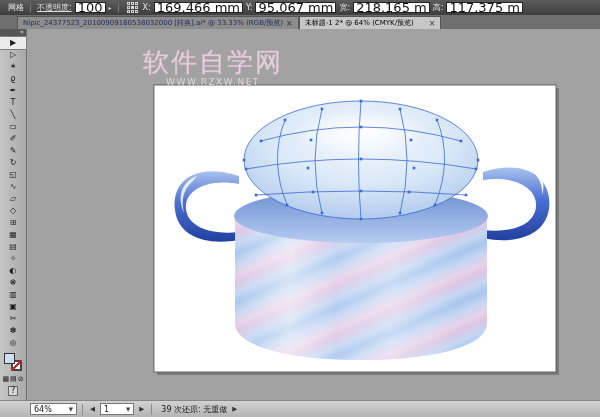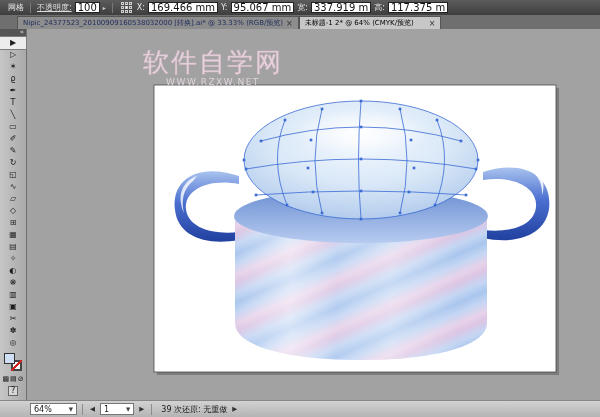--- a/index.html
+++ b/index.html
@@ -6,21 +6,21 @@
   html,body { width:600px; height:417px; overflow:hidden;
     font-family:"DejaVu Sans","Liberation Sans",sans-serif; font-size:9px; }
   .app { width:600px; height:417px; display:flex; flex-direction:column; background:#8f8f8f; }
 
   
   .options-bar { flex:0 0 15px; background:linear-gradient(#5c5c5c,#3e3e3e);
     color:#e8e8e8; display:flex; align-items:center; gap:3px; padding:0 8px; font-size:8px; }
   .opt-divider { width:1px; height:10px; background:#777; margin:0 3px; }
   .opt-link { text-decoration:underline; color:#dcdcdc; }
   .opt-field { background:#fff; color:#111; border:1px solid #222; padding:0 2px;
-    height:11px; line-height:10px; font-size:10px; white-space:nowrap; }
+    height:11px; line-height:10px; font-size:13px; white-space:nowrap; }
   .opt-dd { font-size:6px; color:#cfcfcf; }
   .refpoint { display:grid; grid-template-columns:repeat(3,3px); grid-template-rows:repeat(3,3px); gap:1px; margin:0 2px; }
   .refpoint b { width:3px; height:3px; border:1px solid #cfcfcf; background:#5c5c5c; }
   .refpoint b.c { background:#fff; }
 
   
   .tab-bar { flex:0 0 14px; background:#6f6f6f; display:flex; align-items:flex-end; padding-left:17px; }
   .tab { height:13px; display:flex; align-items:center; gap:3px; padding:0 5px;
     background:#8d8d8d; border:1px solid #565656; border-bottom:none;
     font-size:7px; color:#1c2a5a; white-space:nowrap; overflow:hidden; max-width:302px; }
@@ -88,21 +88,21 @@
         <b></b>
         <b></b>
         <b></b>
         <b></b>
     </span>
     <span>X:</span>
     <span class="opt-field">169.466 mm</span>
     <span>Y:</span>
     <span class="opt-field">95.067 mm</span>
     <span>宽:</span>
-    <span class="opt-field">337.919 m</span>
+    <span class="opt-field">218.165 m</span>
     <span>高:</span>
     <span class="opt-field">117.375 m</span>
   </div>
 
   <div class="tab-bar">
 
   <div class="tab">
       <span class="tab-label">Nipic_24377523_20100909160538032000 [转换].ai* @ 33.33% (RGB/预览)</span>
       <span class="tab-close">×</span>
     </div>

